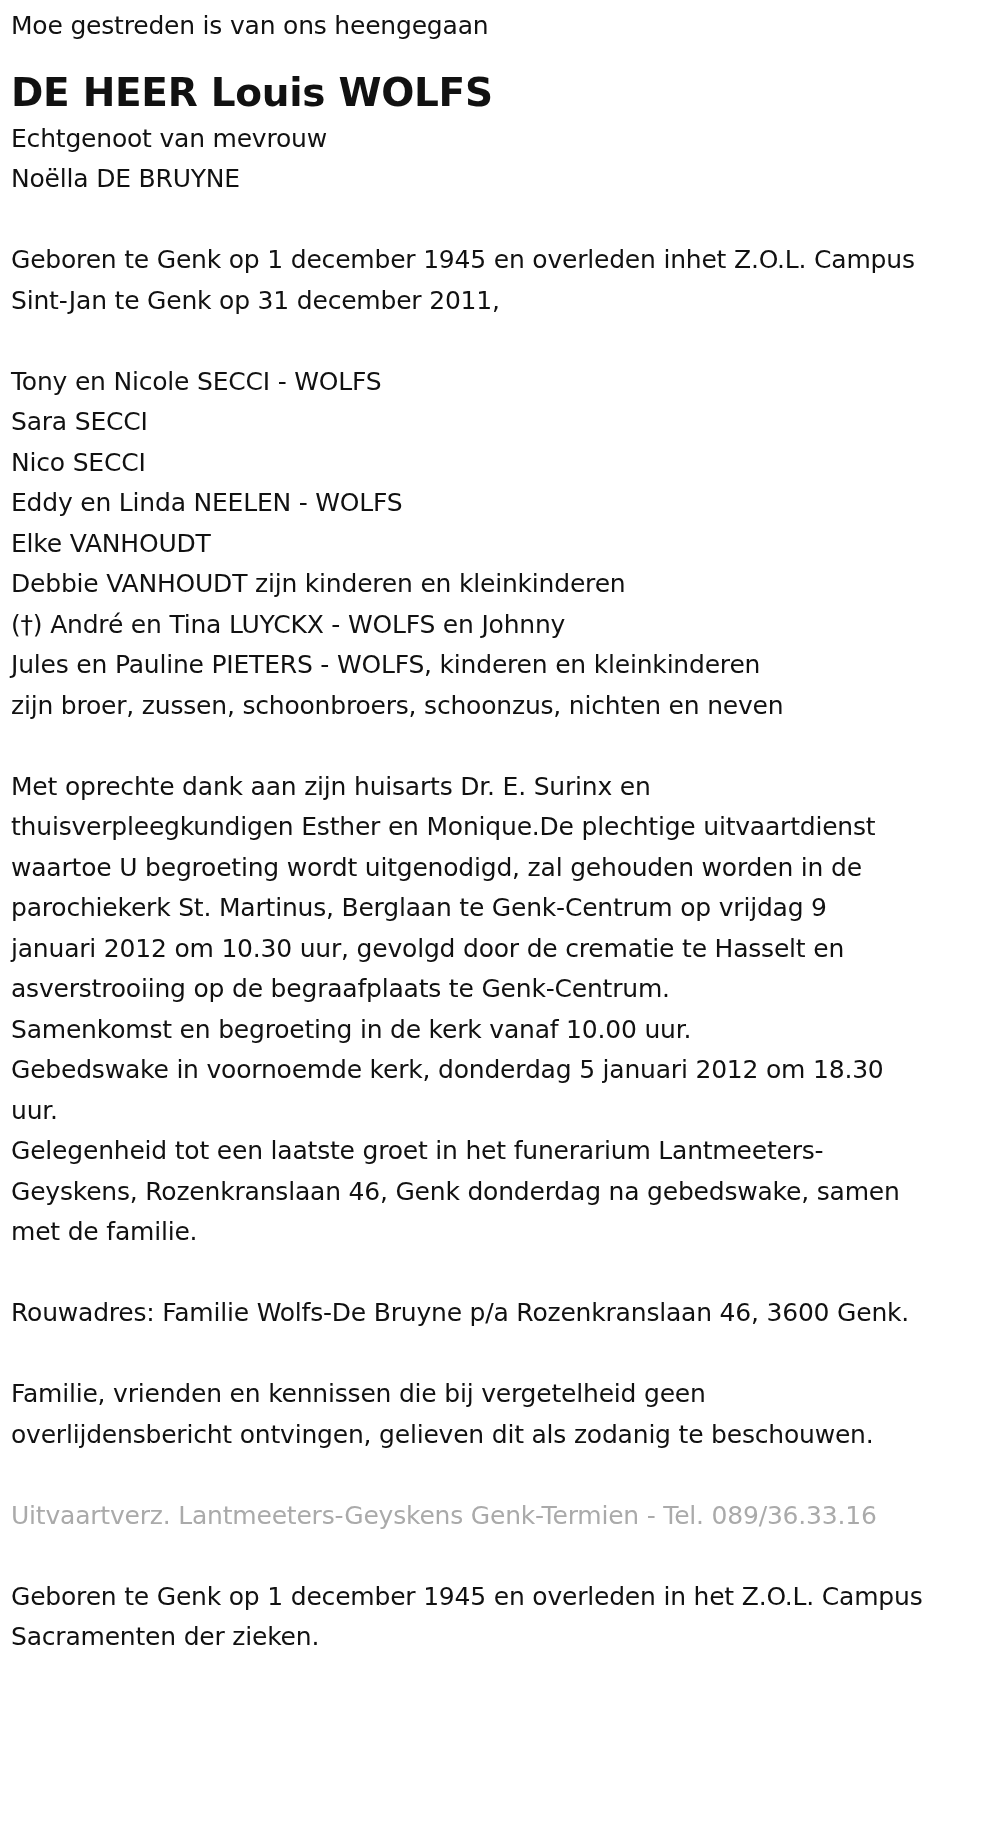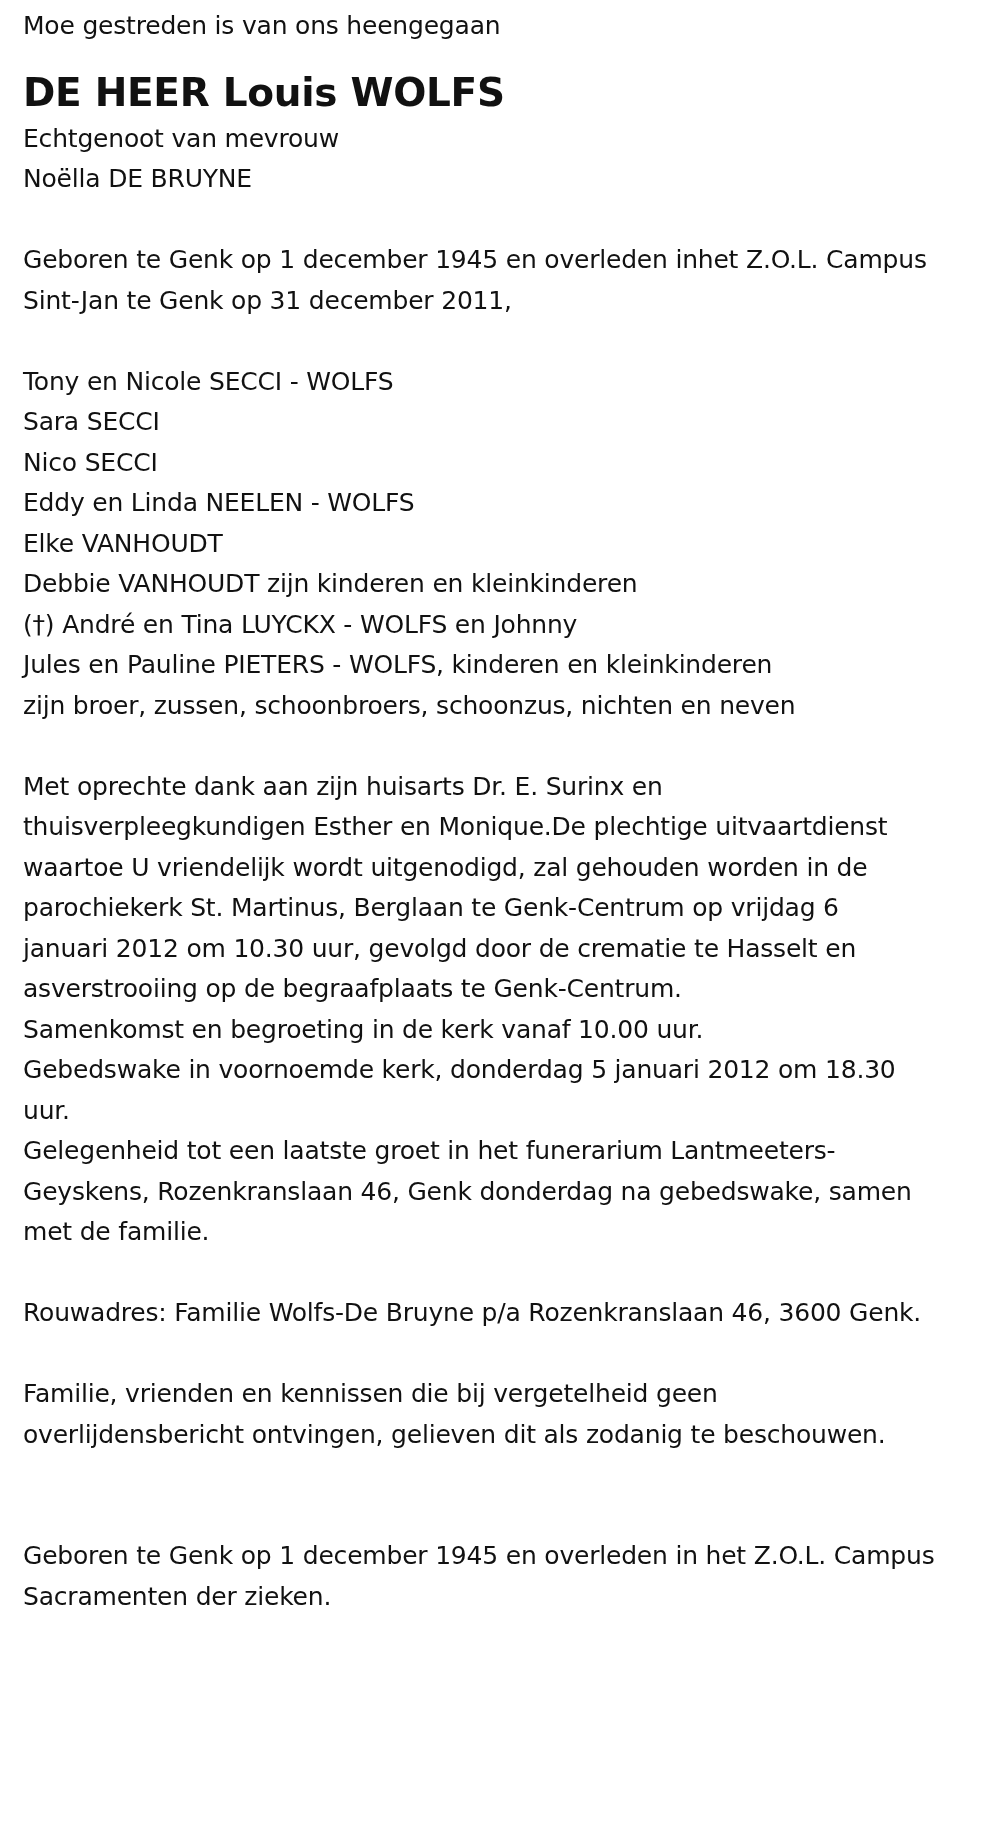--- a/index.html
+++ b/index.html
@@ -1,21 +1,21 @@
 <!DOCTYPE html>
 <html><head>
 <meta charset="utf-8">
 <style>
   html, body { margin: 0; padding: 0; background: #ffffff; }
   body {
     width: 1000px; height: 1824px; overflow: hidden;
     font-family: "DejaVu Sans", sans-serif;
     color: #111111;
   }
-  .page { padding: 6px 11px 0 23px; }
+  .page { padding: 6px 11px 0 11px; }
   .line { font-size: 25px; line-height: 40.5px; white-space: nowrap; letter-spacing: -0.2px; }
   .title { font-size: 39px; font-weight: bold; line-height: 48px; margin-top: 22px; margin-bottom: 2px; letter-spacing: -0.3px; }
   .gap { height: 40.5px; }
   .muted { color: #aaaaaa; }
 </style>
 </head>
 <body>
 
 <div class="page">
   <div class="line">Moe gestreden is van ons heengegaan</div>
@@ -42,41 +42,42 @@
     <div class="line">Debbie VANHOUDT zijn kinderen en kleinkinderen</div>
     <div class="line">(†) André en Tina LUYCKX - WOLFS en Johnny</div>
     <div class="line">Jules en Pauline PIETERS - WOLFS, kinderen en kleinkinderen</div>
     <div class="line">zijn broer, zussen, schoonbroers, schoonzus, nichten en neven</div>
   </div>
   <div class="gap"></div>
 
   <div>
     <div class="line">Met oprechte dank aan zijn huisarts Dr. E. Surinx en</div>
     <div class="line">thuisverpleegkundigen Esther en Monique.De plechtige uitvaartdienst</div>
-    <div class="line">waartoe U vriendelijk wordt uitgenodigd, zal gehouden worden in de</div>
-    <div class="line">parochiekerk St. Martinus, Berglaan te Genk-Centrum op vrijdag 6</div>
+    <div class="line">waartoe U begroeting wordt uitgenodigd, zal gehouden worden in de</div>
+    <div class="line">parochiekerk St. Martinus, Berglaan te Genk-Centrum op vrijdag 9</div>
     <div class="line">januari 2012 om 10.30 uur, gevolgd door de crematie te Hasselt en</div>
     <div class="line">asverstrooiing op de begraafplaats te Genk-Centrum.</div>
     <div class="line">Samenkomst en begroeting in de kerk vanaf 10.00 uur.</div>
     <div class="line">Gebedswake in voornoemde kerk, donderdag 5 januari 2012 om 18.30</div>
     <div class="line">uur.</div>
     <div class="line">Gelegenheid tot een laatste groet in het funerarium Lantmeeters-</div>
     <div class="line">Geyskens, Rozenkranslaan 46, Genk donderdag na gebedswake, samen</div>
     <div class="line">met de familie.</div>
   </div>
   <div class="gap"></div>
 
   <div class="line">Rouwadres: Familie Wolfs-De Bruyne p/a Rozenkranslaan 46, 3600 Genk.</div>
   <div class="gap"></div>
 
   <div>
     <div class="line">Familie, vrienden en kennissen die bij vergetelheid geen</div>
     <div class="line">overlijdensbericht ontvingen, gelieven dit als zodanig te beschouwen.</div>
   </div>
   <div class="gap"></div>
 
+  <div class="line muted">Uitvaartverz. Lantmeeters-Geyskens Genk-Termien - Tel. 089/36.33.16</div>
   <div class="gap"></div>
 
   <div>
     <div class="line">Geboren te Genk op 1 december 1945 en overleden in het Z.O.L. Campus</div>
     <div class="line">Sacramenten der zieken.</div>
   </div>
 </div>
 
 </body></html>

